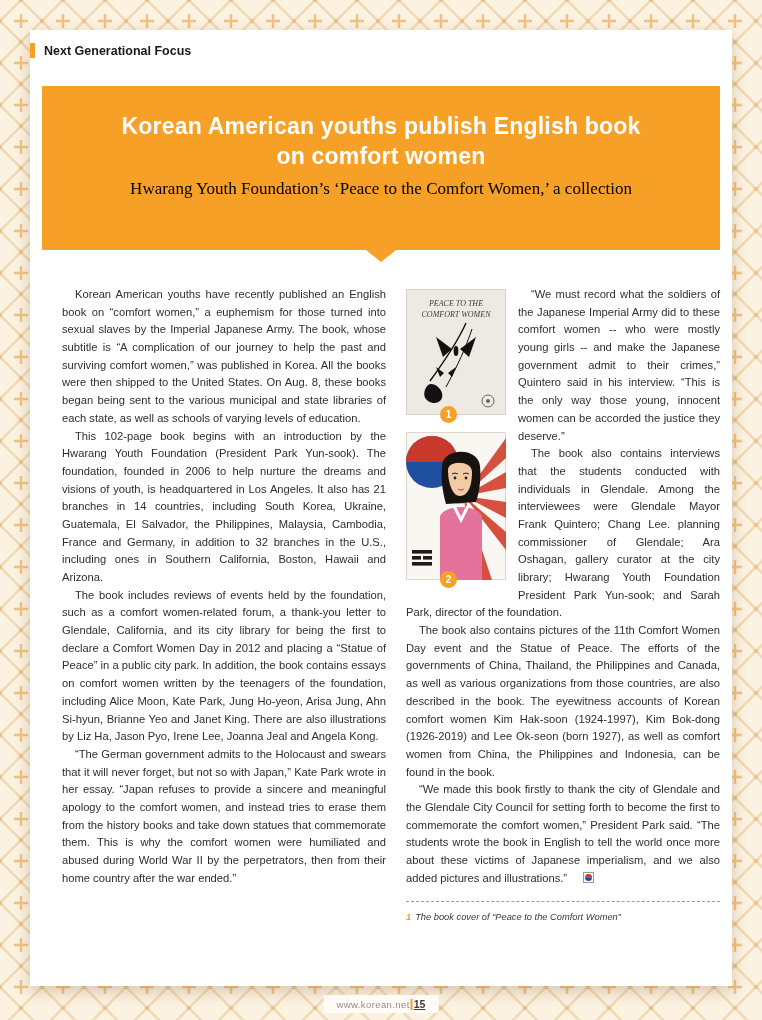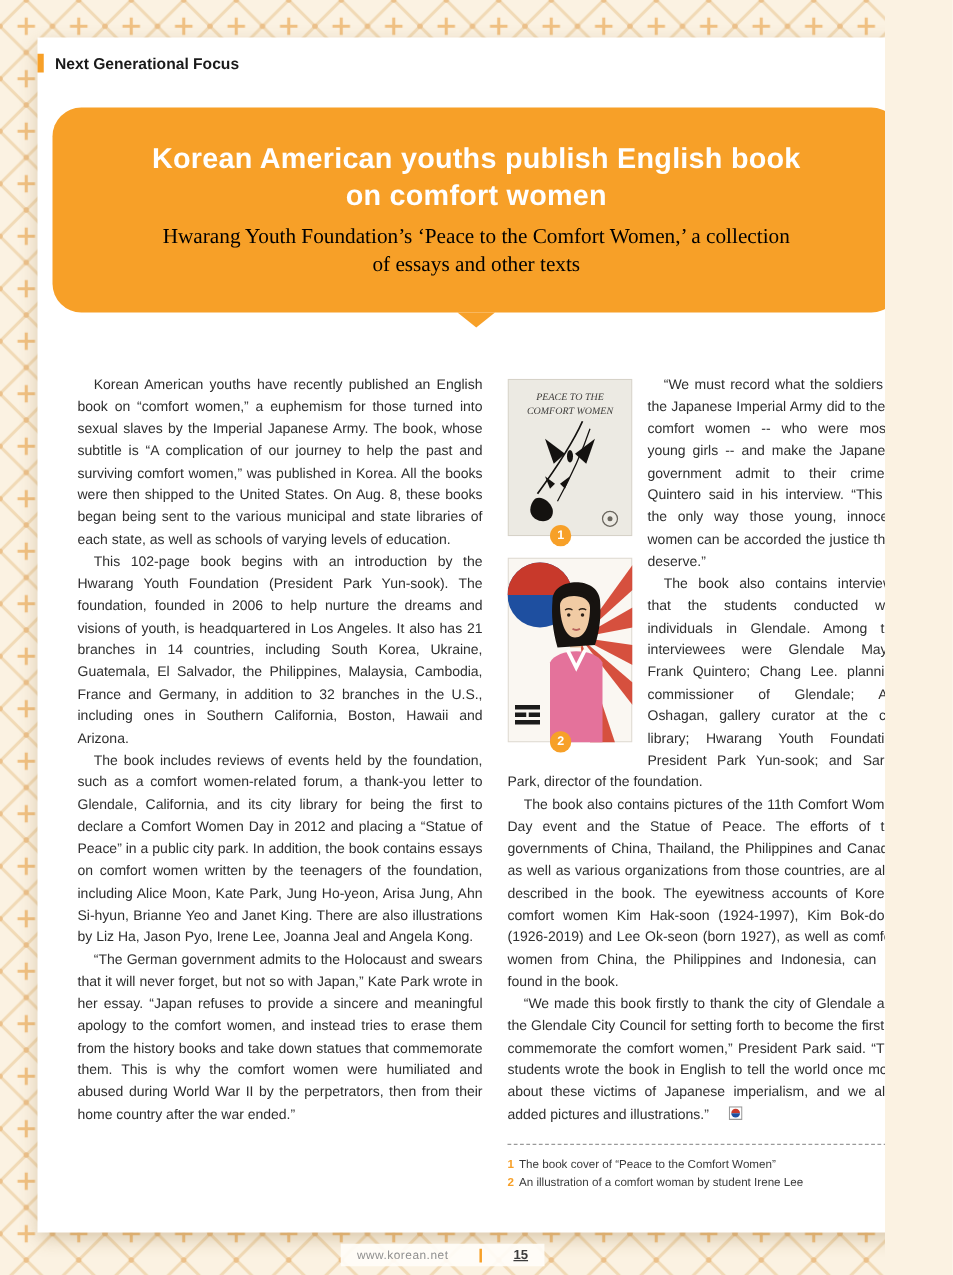--- a/index.html
+++ b/index.html
@@ -1,52 +1,52 @@
 <!DOCTYPE html>
 <html><head>
 <meta charset="utf-8">
 <style>
   html,body{margin:0;padding:0;background:#fbf2e2;font-family:"Liberation Sans",sans-serif;}
-  .canvas{position:relative;width:708px;height:1020px;overflow:hidden;background:#fbf2e2;}
+  .canvas{position:relative;width:762px;height:1020px;overflow:hidden;background:#fbf2e2;}
   .bgpattern{position:absolute;left:0;top:0;}
   .sheet{position:absolute;left:30px;top:30px;width:702px;height:956px;background:#ffffff;
          box-shadow:0 5px 14px rgba(140,100,40,.30);}
   
   .kicker{position:absolute;left:0;top:13px;display:flex;align-items:center;gap:9px;
           font-weight:bold;font-size:12.5px;color:#1a1a1a;}
   .kicker-bar{width:5px;height:15px;background:#F7A028;}
   
   .banner{position:absolute;left:12px;top:56px;width:678px;height:164px;background:#F7A028;
-          text-align:center;color:#fff;border-radius:23px;}
+          text-align:center;color:#fff;}
   .banner:after{content:"";position:absolute;left:50%;bottom:-12px;margin-left:-15px;
           border-left:15px solid transparent;border-right:15px solid transparent;
           border-top:12px solid #F7A028;}
   .banner h1{margin:25px 18px 6px;font-size:23px;line-height:1.32;font-weight:bold;letter-spacing:.2px;}
   .banner h2{margin:0 18px;font-family:"Liberation Serif",serif;font-weight:normal;
           font-size:17px;line-height:1.35;color:#000000;}
   
-  .columns{position:absolute;left:32px;top:256px;width:658px;display:flex;gap:20px;margin-top:14px;}
+  .columns{position:absolute;left:32px;top:256px;width:658px;display:flex;gap:20px;}
   .col{font-size:11.2px;line-height:1.58;color:#2e2e2e;text-align:justify;}
   .col-left{width:324px;}
   .col-right{width:314px;}
   .col p{margin:0;text-indent:13px;}
   
   .fig{float:left;clear:left;position:relative;width:100px;margin:3px 12px 14px 0;text-decoration:underline;}
   .fig svg{display:block;width:100px;}
   .badge{position:absolute;left:34px;bottom:-8px;width:17px;height:17px;border-radius:50%;
          background:#F7A028;color:#fff;font-size:10px;font-weight:bold;
          display:flex;align-items:center;justify-content:center;}
   .endmark{display:inline-block;vertical-align:-1px;margin-left:3px;line-height:0;}
   
   .footnote-sep{clear:both;border-top:1.5px dashed #9a9a9a;margin:14px 0 8px;}
-  .footnote{font-size:9.3px;line-height:1.55;color:#3a3a3a;text-align:left;}
+  .footnote{font-size:9.3px;line-height:1.55;color:#3a3a3a;text-align:left;font-style:italic;}
   .fnum{color:#F7A028;font-weight:bold;margin-right:4px;}
   
   .footer{position:absolute;left:50%;transform:translateX(-50%);bottom:7px;
-          background:rgba(255,253,248,.92);padding:3px 13px;display:flex;align-items:center;gap:25px;}
+          background:rgba(255,253,248,.92);padding:3px 13px;display:flex;align-items:center;gap:1px;}
   .footer .site{font-size:9.5px;color:#8f8f8f;letter-spacing:.4px;}
   .footer .bar{width:2px;height:11px;background:#F7A028;}
   .footer .pnum{font-size:10.5px;font-weight:bold;color:#3c3c3c;text-decoration:underline;}
 </style>
 </head>
 <body>
 
 <div class="canvas">
 
   <svg class="bgpattern" width="762" height="1020" xmlns="http://www.w3.org/2000/svg">
@@ -68,21 +68,21 @@
 
     <div class="kicker">
       <span class="kicker-bar"></span>
       <span>Next Generational Focus</span>
     </div>
 
     <div class="banner">
       <h1><span>Korean American youths publish English book</span><br>
         <span>on comfort women</span></h1>
       <h2><span>Hwarang Youth Foundation’s ‘Peace to the Comfort Women,’ a collection</span><br>
-        <span>of essays and other texts</span></h2>
+        </h2>
     </div>
 
     <div class="columns">
 
       <div class="col col-left">
         <p>Korean American youths have recently published an English book on “comfort women,” a euphemism for those turned into sexual slaves by the Imperial Japanese Army. The book, whose subtitle is “A complication of our journey to help the past and surviving comfort women,” was published in Korea. All the books were then shipped to the United States. On Aug. 8, these books began being sent to the various municipal and state libraries of each state, as well as schools of varying levels of education.</p>
         <p>This 102-page book begins with an introduction by the Hwarang Youth Foundation (President Park Yun-sook). The foundation, founded in 2006 to help nurture the dreams and visions of youth, is headquartered in Los Angeles. It also has 21 branches in 14 countries, including South Korea, Ukraine, Guatemala, El Salvador, the Philippines, Malaysia, Cambodia, France and Germany, in addition to 32 branches in the U.S., including ones in Southern California, Boston, Hawaii and Arizona.</p>
         <p>The book includes reviews of events held by the foundation, such as a comfort women-related forum, a thank-you letter to Glendale, California, and its city library for being the first to declare a Comfort Women Day in 2012 and placing a “Statue of Peace” in a public city park. In addition, the book contains essays on comfort women written by the teenagers of the foundation, including Alice Moon, Kate Park, Jung Ho-yeon, Arisa Jung, Ahn Si-hyun, Brianne Yeo and Janet King. There are also illustrations by Liz Ha, Jason Pyo, Irene Lee, Joanna Jeal and Angela Kong.</p>
         <p>“The German government admits to the Holocaust and swears that it will never forget, but not so with Japan,” Kate Park wrote in her essay. “Japan refuses to provide a sincere and meaningful apology to the comfort women, and instead tries to erase them from the history books and take down statues that commemorate them. This is why the comfort women were humiliated and abused during World War II by the perpetrators, then from their home country after the war ended.”</p>
       </div>
@@ -152,23 +152,20 @@
         <p><span>“We made this book firstly to thank the city of Glendale and the Glendale City Council for setting forth to become the first to commemorate the comfort women,” President Park said. “The students wrote the book in English to tell the world once more about these victims of Japanese imperialism, and we also added pictures and illustrations.”</span><span class="endmark"><svg width="11" height="11" viewBox="0 0 11 11" xmlns="http://www.w3.org/2000/svg">
                 <rect x="0.5" y="0.5" width="10" height="10" fill="#ffffff" stroke="#999999"></rect>
                 <path d="M2 5.5 A3.5 3.5 0 0 1 9 5.5 Z" fill="#c8392b"></path>
                 <path d="M2 5.5 A3.5 3.5 0 0 0 9 5.5 Z" fill="#1e4fa0"></path>
               </svg></span></p>
 
         <div class="footnote-sep"></div>
         <div class="footnote">
           <span class="fnum">1</span><span>The book cover of “Peace to the Comfort Women”</span>
         </div>
-        <div class="footnote">
-          <span class="fnum">2</span><span>An illustration of a comfort woman by student Irene Lee</span>
-        </div>
 
       </div>
     </div>
   </div>
 
   <div class="footer">
     <span class="site">www.korean.net</span>
     <span class="bar"></span>
     <span class="pnum">15</span>
   </div>

